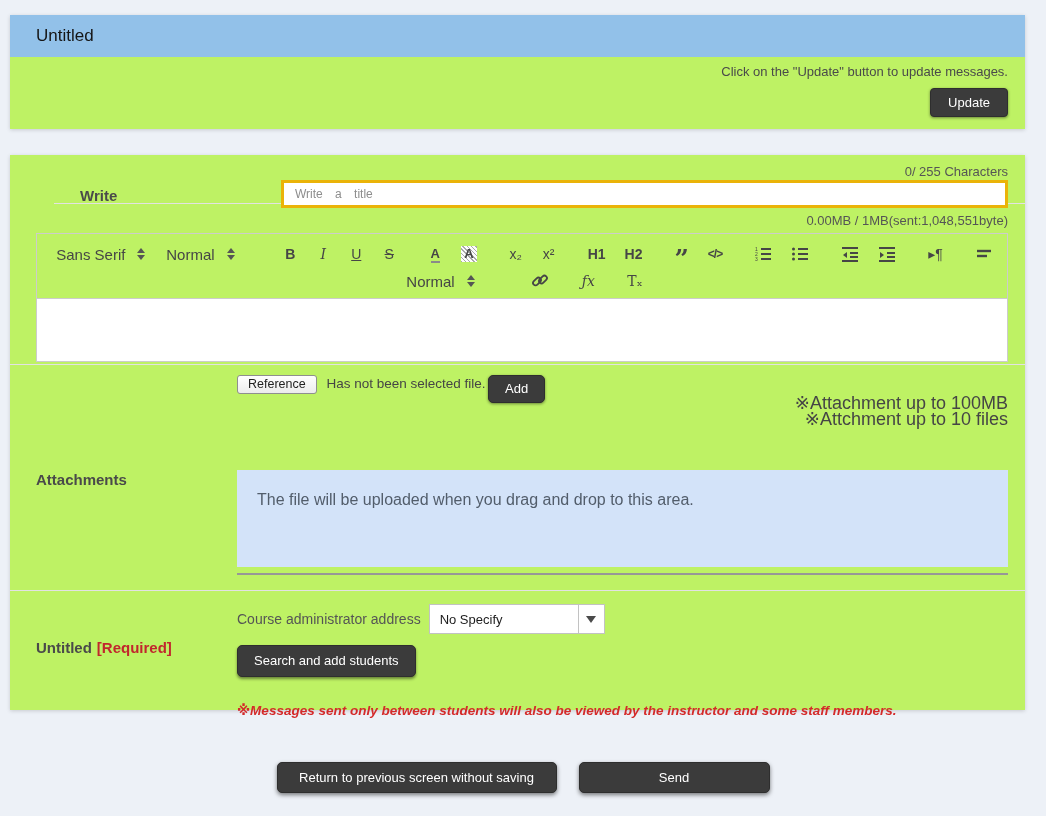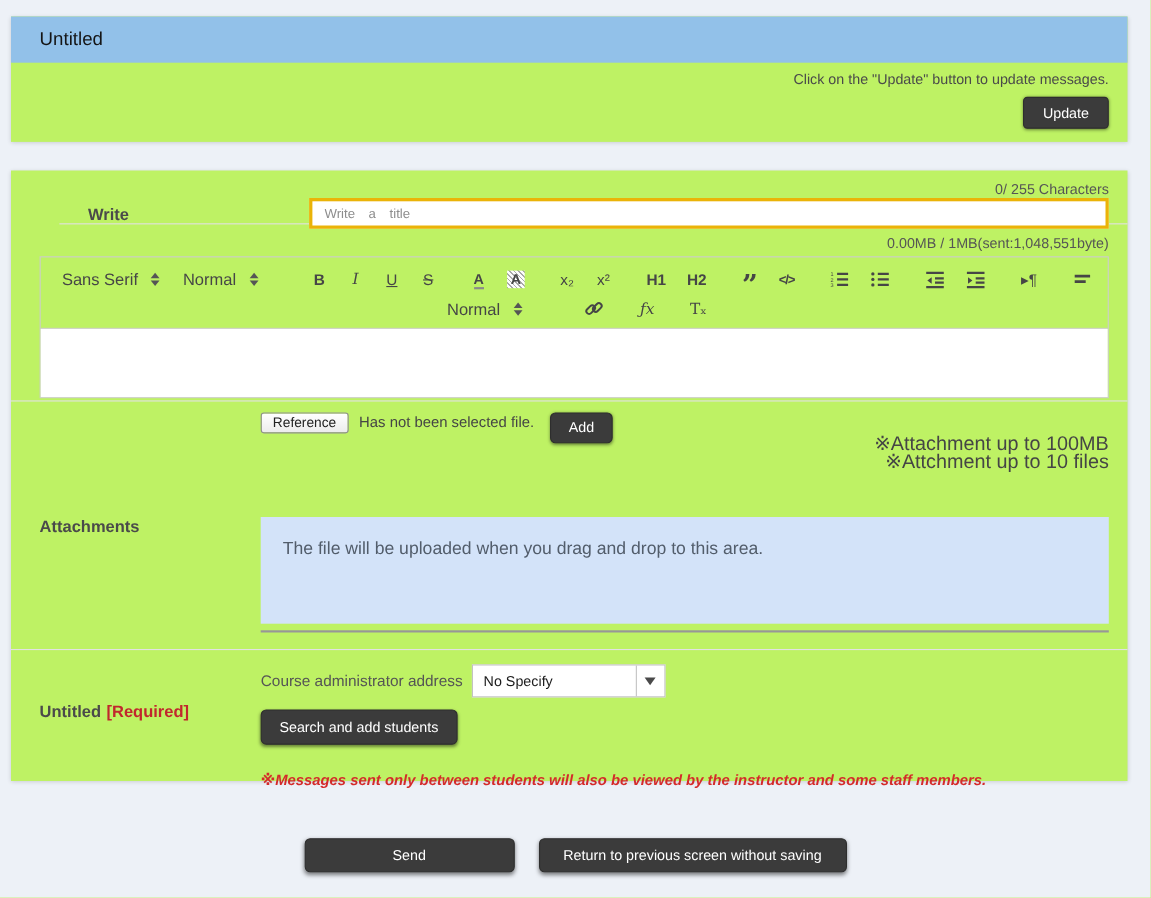--- a/index.html
+++ b/index.html
@@ -77,21 +77,21 @@
   .editor-area { height:62px; background:#fff; cursor:text; }
 
   
   .attach-label { padding-top:96px; }
   .file-row { position:relative; height:20px; font-size:13.5px; color:#454545; white-space:nowrap; }
   .reference-btn {
     display:inline-block; background:linear-gradient(#ffffff,#ececec); border:1px solid #8f8f8f;
     border-radius:3px; padding:1px 10px 2px; font-size:12.5px; color:#222; font-family:inherit; cursor:pointer;
     margin-right:6px;
   }
-  .add-btn { position:absolute; left:251px; top:0px; padding:5px 16px 6px; border-radius:5px;margin-left:12px; }
+  .add-btn { position:absolute; left:251px; top:0px; padding:5px 16px 6px; border-radius:5px; }
   .attach-note { font-size:18px; color:#454545; line-height:16px;text-align:right; }
   .dropzone {
     margin-top:43px; height:97px; background:#d3e3f9; font-size:16px; color:#525d6b;
     padding:21px 0 0 20px;
   }
   .attach-hr { margin-top:6px; border:none; border-top:2px solid #979797; }
   .attach-bottom-pad { height:15px; }
 
   
   .address-section { height:119px; padding-top:13px; }
@@ -294,15 +294,15 @@
           </div>
         </div>
         <button class="btn-dark search-btn">Search and add students</button>
         <div class="warning">※Messages sent only between students will also be viewed by the instructor and some staff members.</div>
       </div>
     </div>
   </div>
 </div>
 
 <div class="footer">
+  <button class="btn-dark footer-btn back-btn">Return to previous screen without saving</button>
   <button class="btn-dark footer-btn send-btn">Send</button>
-  <button class="btn-dark footer-btn back-btn">Return to previous screen without saving</button>
 </div>
 
 </body></html>

